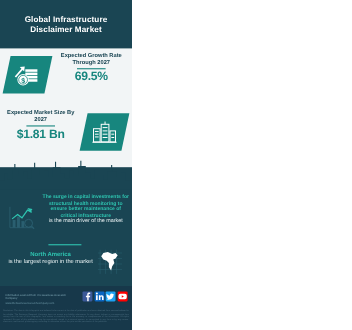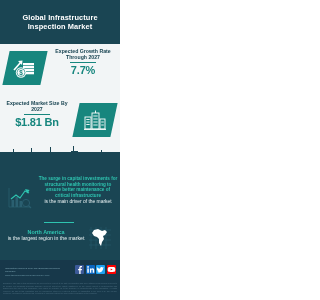--- a/index.html
+++ b/index.html
@@ -96,21 +96,21 @@
     position:absolute;left:3px;top:22px;width:114px;
     color:#4e6f80;font-size:1.9px;line-height:2.5px;text-align:justify;
   }
 </style>
 </head>
 <body>
 
 <div class="poster">
 
   <div class="header">
-    <div class="title">Global Infrastructure Inspection Market</div>
+    <div class="title">Global Infrastructure Disclaimer Market</div>
   </div>
 
   <div class="body-white"></div>
 
   <div class="stat1">
     <div class="badge">
       <svg width="26" height="22" viewBox="0 0 26 22">
         <path d="M2 13 L9 5" stroke="#ffffff" stroke-width="1.6" fill="none"></path>
         <path d="M6 4 L10.5 3.5 L10 8 Z" fill="#ffffff"></path>
         <rect x="11" y="6" width="11" height="2.3" fill="#ffffff"></rect>
@@ -118,21 +118,21 @@
         <rect x="11" y="12" width="11" height="2.3" fill="#ffffff"></rect>
         <rect x="11" y="15" width="11" height="2.3" fill="#ffffff"></rect>
         <circle cx="9" cy="15.5" r="5.2" fill="#ffffff"></circle>
         <circle cx="9" cy="15.5" r="4" fill="none" stroke="#17867e" stroke-width="0.7"></circle>
         <text x="9" y="18" font-size="6.4" font-family="Liberation Sans, sans-serif" font-weight="bold" fill="#17867e" text-anchor="middle">$</text>
       </svg>
     </div>
     <div class="txtcol">
       <div class="stat-label">Expected Growth Rate Through 2027</div>
       <div class="rule"></div>
-      <div class="stat-value">7.7%</div>
+      <div class="stat-value">69.5%</div>
     </div>
   </div>
 
   <div class="stat2">
     <div class="badge">
       <svg width="26" height="22" viewBox="0 0 26 22">
         <g stroke="#ffffff" stroke-width="0.9" fill="none">
           <rect x="3" y="8" width="6" height="12"></rect>
           <rect x="10" y="4" width="7" height="16"></rect>
           <rect x="18" y="10" width="5" height="10"></rect>

